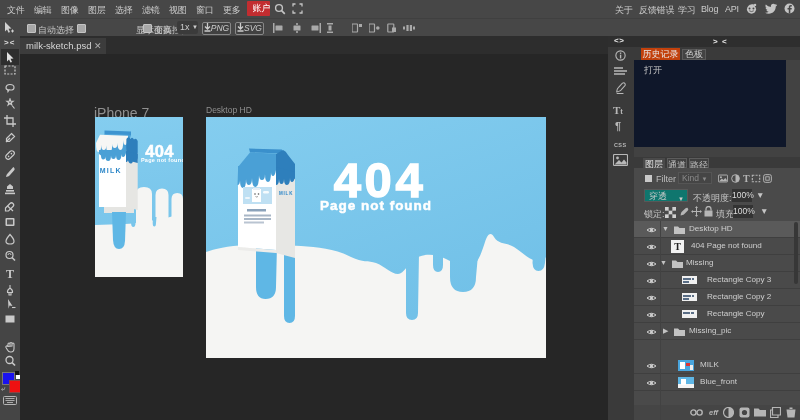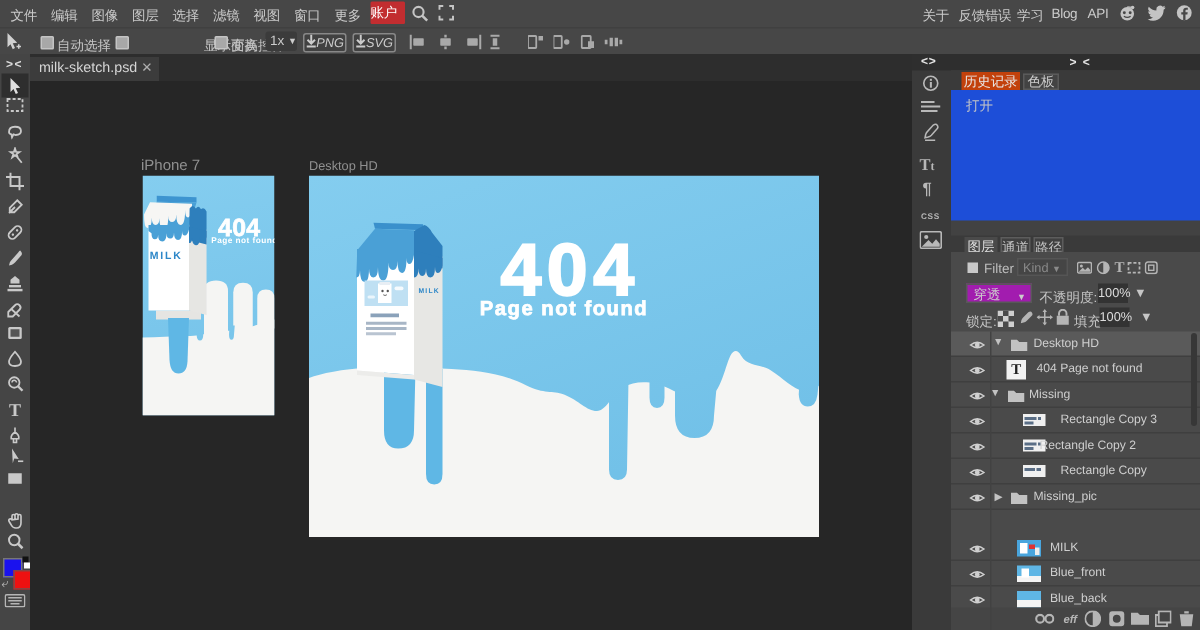--- a/index.html
+++ b/index.html
@@ -26,21 +26,21 @@
   <div class="abs" id="menubar" style="left:0;top:0;width:800px;height:18px;background:#474747;font-size:9px;color:#cbcbcb;letter-spacing:-0.2px;">
     <span class="abs" style="left:7px;top:4px;">文件</span>
     <span class="abs" style="left:34px;top:4px;">编辑</span>
     <span class="abs" style="left:61px;top:4px;">图像</span>
     <span class="abs" style="left:88px;top:4px;">图层</span>
     <span class="abs" style="left:115px;top:4px;">选择</span>
     <span class="abs" style="left:142px;top:4px;">滤镜</span>
     <span class="abs" style="left:169px;top:4px;">视图</span>
     <span class="abs" style="left:196px;top:4px;">窗口</span>
     <span class="abs" style="left:223px;top:4px;">更多</span>
-    <span class="abs" style="left:247px;top:1px;width:23px;height:15px;background:#c22d30;color:#fff;text-align:left;line-height:15px;border-radius:1px;">账户</span>
+    <span class="abs" style="left:247px;top:1px;width:23px;height:15px;background:#c22d30;color:#fff;text-align:right;line-height:15px;border-radius:1px;">账户</span>
     <svg class="abs" style="left:274px;top:3px;" width="12" height="12" viewBox="0 0 12 12">
         <circle cx="5" cy="5" r="3.4" fill="none" stroke="#c4c4c4" stroke-width="1.4"></circle>
         <line x1="7.6" y1="7.6" x2="10.8" y2="10.8" stroke="#c4c4c4" stroke-width="1.7"></line>
       </svg>
     <svg class="abs" style="left:292px;top:3px;" width="11" height="11" viewBox="0 0 11 11" fill="none" stroke="#c4c4c4" stroke-width="1.3">
         <path d="M1 3.5 V1 H3.5 M7.5 1 H10 V3.5 M10 7.5 V10 H7.5 M3.5 10 H1 V7.5"></path>
       </svg>
     <span class="abs" style="left:615px;top:4px;">关于</span>
     <span class="abs" style="left:639px;top:4px;">反馈错误</span>
     <span class="abs" style="left:678px;top:4px;">学习</span>
@@ -200,21 +200,21 @@
     <div class="abs" style="left:16px;top:339px;width:4px;height:4px;background:#fff;"></div>
     <div class="abs" style="left:9px;top:344px;width:12px;height:13px;background:#ee1111;border:1px solid #8a4444;"></div>
     <span class="abs" style="left:1px;top:348px;color:#bbb;font-size:8px;">⤶</span>
     <svg class="abs" style="left:3px;top:360px;" width="14" height="9" viewBox="0 0 14 9">
         <rect x="0.5" y="0.5" width="13" height="8" rx="1" fill="none" stroke="#b5b5b5" stroke-width="1"></rect>
         <path d="M2.5 2.5 h9 M2.5 4.5 h9 M4 6.5 h6" stroke="#b5b5b5" stroke-width="0.9"></path>
       </svg>
   </div>
 
   <div class="abs" id="canvas" style="left:20px;top:54px;width:588px;height:366px;background:#262626;overflow:hidden;">
-    <span class="abs" style="left:74px;top:51px;font-size:10px;color:#909090;">iPhone 7</span>
+    <span class="abs" style="left:74px;top:51px;font-size:14px;color:#909090;">iPhone 7</span>
     <span class="abs" style="left:186px;top:51px;font-size:8.5px;color:#909090;">Desktop HD</span>
 
     <svg class="abs" style="left:75px;top:63px;" width="88" height="160" viewBox="0 0 88 160">
       <defs>
         <linearGradient id="bg1" gradientUnits="userSpaceOnUse" x1="0" y1="0" x2="26" y2="160">
           <stop offset="0" stop-color="#84cdef"></stop>
             <stop offset="1" stop-color="#74c2e9"></stop>
         </linearGradient>
       </defs>
       <rect width="88" height="160" fill="url(#bg1)"></rect>
@@ -336,21 +336,21 @@
   </div>
 
   <div class="abs" id="rpanel" style="left:634px;top:36px;width:166px;height:384px;background:#424242;font-size:9px;color:#c6c6c6;">
     <div class="abs" style="left:0;top:0;width:166px;height:11px;background:#2e2e2e;"></div>
     <span class="abs" style="left:79px;top:1px;font-size:8px;font-weight:bold;letter-spacing:1px;color:#e8e8e8;">&gt; &lt;</span>
 
     <div class="abs" style="left:0;top:11px;width:166px;height:13px;background:#3a3a3a;"></div>
     <div class="abs" style="left:7px;top:12px;width:39px;height:12px;background:#c2410c;color:#e8e8e8;text-align:center;line-height:12px;">历史记录</div>
     <div class="abs" style="left:48px;top:12.5px;width:24px;height:11px;background:#434343;border:1px solid #5a5a5a;text-align:center;color:#cecece;line-height:9px;">色板</div>
 
-    <div class="abs" style="left:0;top:24px;width:166px;height:87px;background:#1d4ed8;">
+    <div class="abs" style="left:0;top:24px;width:152px;height:87px;background:#0f172a;">
       <span class="abs" style="left:10px;top:4px;">打开</span>
     </div>
 
     <div class="abs" style="left:0;top:121px;width:166px;height:11px;background:#3a3a3a;"></div>
     <div class="abs" style="left:9px;top:122px;width:22px;height:10px;background:#4a4a4a;color:#e0e0e0;text-align:center;">图层</div>
     <div class="abs" style="left:33px;top:122px;width:20px;height:10px;background:#404040;border:1px solid #5c5c5c;text-align:center;color:#c0c0c0;">通道</div>
     <div class="abs" style="left:55px;top:122px;width:20px;height:10px;background:#404040;border:1px solid #5c5c5c;text-align:center;color:#c0c0c0;">路径</div>
 
     <div class="abs" style="left:0;top:132px;width:166px;height:252px;background:#4a4a4a;"></div>
 
@@ -368,21 +368,21 @@
       </svg>
     <span class="abs" style="left:109px;top:137px;font-size:10px;font-weight:bold;color:#b5b5b5;font-family:'Liberation Serif';">T</span>
     <svg class="abs" style="left:117px;top:138px;" width="10" height="9" viewBox="0 0 12 11">
         <rect x="1.5" y="1.5" width="9" height="8" fill="none" stroke="#b5b5b5" stroke-width="1.4" stroke-dasharray="2.5 1.5"></rect>
       </svg>
     <svg class="abs" style="left:129px;top:138px;" width="9" height="9" viewBox="0 0 11 11">
         <rect x="0.8" y="0.8" width="9.4" height="9.4" rx="2" fill="none" stroke="#b5b5b5" stroke-width="1.2"></rect>
         <rect x="3.4" y="3.4" width="4.2" height="4.2" fill="none" stroke="#b5b5b5" stroke-width="1.1"></rect>
       </svg>
 
-    <div class="abs" style="left:10px;top:153px;width:44px;height:13px;background:#a21caf;border:1px solid #585858;line-height:12px;padding-left:4px;color:#ccc;">穿透 <span style="font-size:6px;position:absolute;right:3px;top:3px;">▼</span></div>
+    <div class="abs" style="left:10px;top:153px;width:44px;height:13px;background:#0f766e;border:1px solid #585858;line-height:12px;padding-left:4px;color:#ccc;">穿透 <span style="font-size:6px;position:absolute;right:3px;top:3px;">▼</span></div>
     <span class="abs" style="left:59px;top:156px;">不透明度:</span>
     <div class="abs" style="left:98px;top:153px;width:20px;height:13px;background:#333;color:#ddd;text-align:center;line-height:13px;font-size:8.5px;">100%</div>
     <span class="abs" style="left:122px;top:154px;font-size:8.5px;">▼</span>
 
     <span class="abs" style="left:10px;top:172px;">锁定:</span>
     <svg class="abs" style="left:31px;top:171px;" width="11" height="11" viewBox="0 0 10 10">
         <rect x="0" y="0" width="10" height="10" fill="#cfcfcf"></rect>
         <rect x="3.33" y="0" width="3.33" height="3.33" fill="#4a4a4a"></rect>
         <rect x="0" y="3.33" width="3.33" height="3.33" fill="#4a4a4a"></rect>
         <rect x="6.66" y="3.33" width="3.34" height="3.33" fill="#4a4a4a"></rect>
@@ -449,21 +449,21 @@
       <div class="abs row" style="top:68px;">
         <svg class="abs eye" style="left:12px;">
             <path d="M1 5 Q5.5 1.5 10 5 Q5.5 8.5 1 5 Z" fill="none" stroke="#cfcfcf" stroke-width="1"></path>
             <circle cx="5.5" cy="5" r="1.6" fill="#cfcfcf"></circle>
           </svg>
         <div class="abs rthumb" style="left:48px;">
             <i style="left:1px;top:2px;width:8px;"></i>
             <i style="left:10px;top:2px;width:2px;"></i>
             <i style="left:1px;top:5px;width:6px;"></i>
           </div>
-        <span class="abs lname" style="left:59px;">Rectangle Copy 2</span>
+        <span class="abs lname" style="left:73px;">Rectangle Copy 2</span>
       </div>
       <div class="abs row" style="top:85px;">
         <svg class="abs eye" style="left:12px;">
             <path d="M1 5 Q5.5 1.5 10 5 Q5.5 8.5 1 5 Z" fill="none" stroke="#cfcfcf" stroke-width="1"></path>
             <circle cx="5.5" cy="5" r="1.6" fill="#cfcfcf"></circle>
           </svg>
         <div class="abs rthumb" style="left:48px;">
             <i style="left:1px;top:2px;width:7px;"></i>
             <i style="left:9px;top:2px;width:3px;"></i>
           </div>
@@ -495,30 +495,20 @@
       <div class="abs row" style="top:153px;">
         <svg class="abs eye" style="left:12px;">
             <path d="M1 5 Q5.5 1.5 10 5 Q5.5 8.5 1 5 Z" fill="none" stroke="#cfcfcf" stroke-width="1"></path>
             <circle cx="5.5" cy="5" r="1.6" fill="#cfcfcf"></circle>
           </svg>
         <div class="abs" style="left:44px;top:3px;width:16px;height:11px;background:#5fb6e5;overflow:hidden;">
             <i style="position:absolute;left:0;top:7px;width:16px;height:4px;background:#f4f4f4;"></i>
             <i style="position:absolute;left:3px;top:2px;width:5px;height:6px;background:#fff;"></i>
           </div>
         <span class="abs lname" style="left:66px;">Blue_front</span>
-      </div>
-      <div class="abs row" style="top:170px;">
-        <svg class="abs eye" style="left:12px;">
-            <path d="M1 5 Q5.5 1.5 10 5 Q5.5 8.5 1 5 Z" fill="none" stroke="#cfcfcf" stroke-width="1"></path>
-            <circle cx="5.5" cy="5" r="1.6" fill="#cfcfcf"></circle>
-          </svg>
-        <div class="abs" style="left:44px;top:3px;width:16px;height:11px;background:#5fb6e5;overflow:hidden;">
-            <i style="position:absolute;left:0;top:6px;width:16px;height:5px;background:#f4f4f4;"></i>
-          </div>
-        <span class="abs lname" style="left:66px;">Blue_back</span>
       </div>
     </div>
 
     <div class="abs" style="left:160px;top:186px;width:4px;height:62px;background:#373737;border-radius:2px;"></div>
 
     <div class="abs" style="left:0;top:369px;width:166px;height:15px;background:#454545;color:#b5b5b5;">
       <svg class="abs" style="left:56px;top:4px;" width="13" height="7" viewBox="0 0 13 7">
           <circle cx="3.4" cy="3.5" r="2.6" fill="none" stroke="#b5b5b5" stroke-width="1.4"></circle>
           <circle cx="9.6" cy="3.5" r="2.6" fill="none" stroke="#b5b5b5" stroke-width="1.4"></circle>
         </svg>

